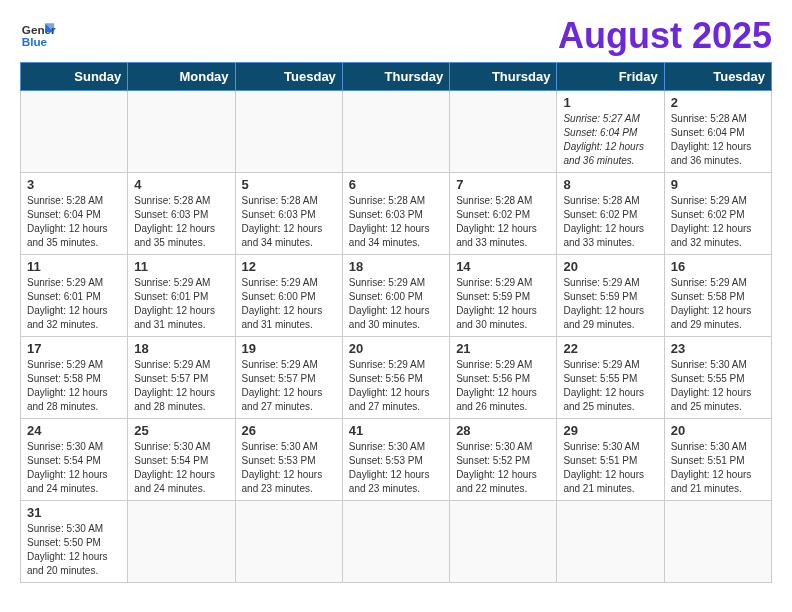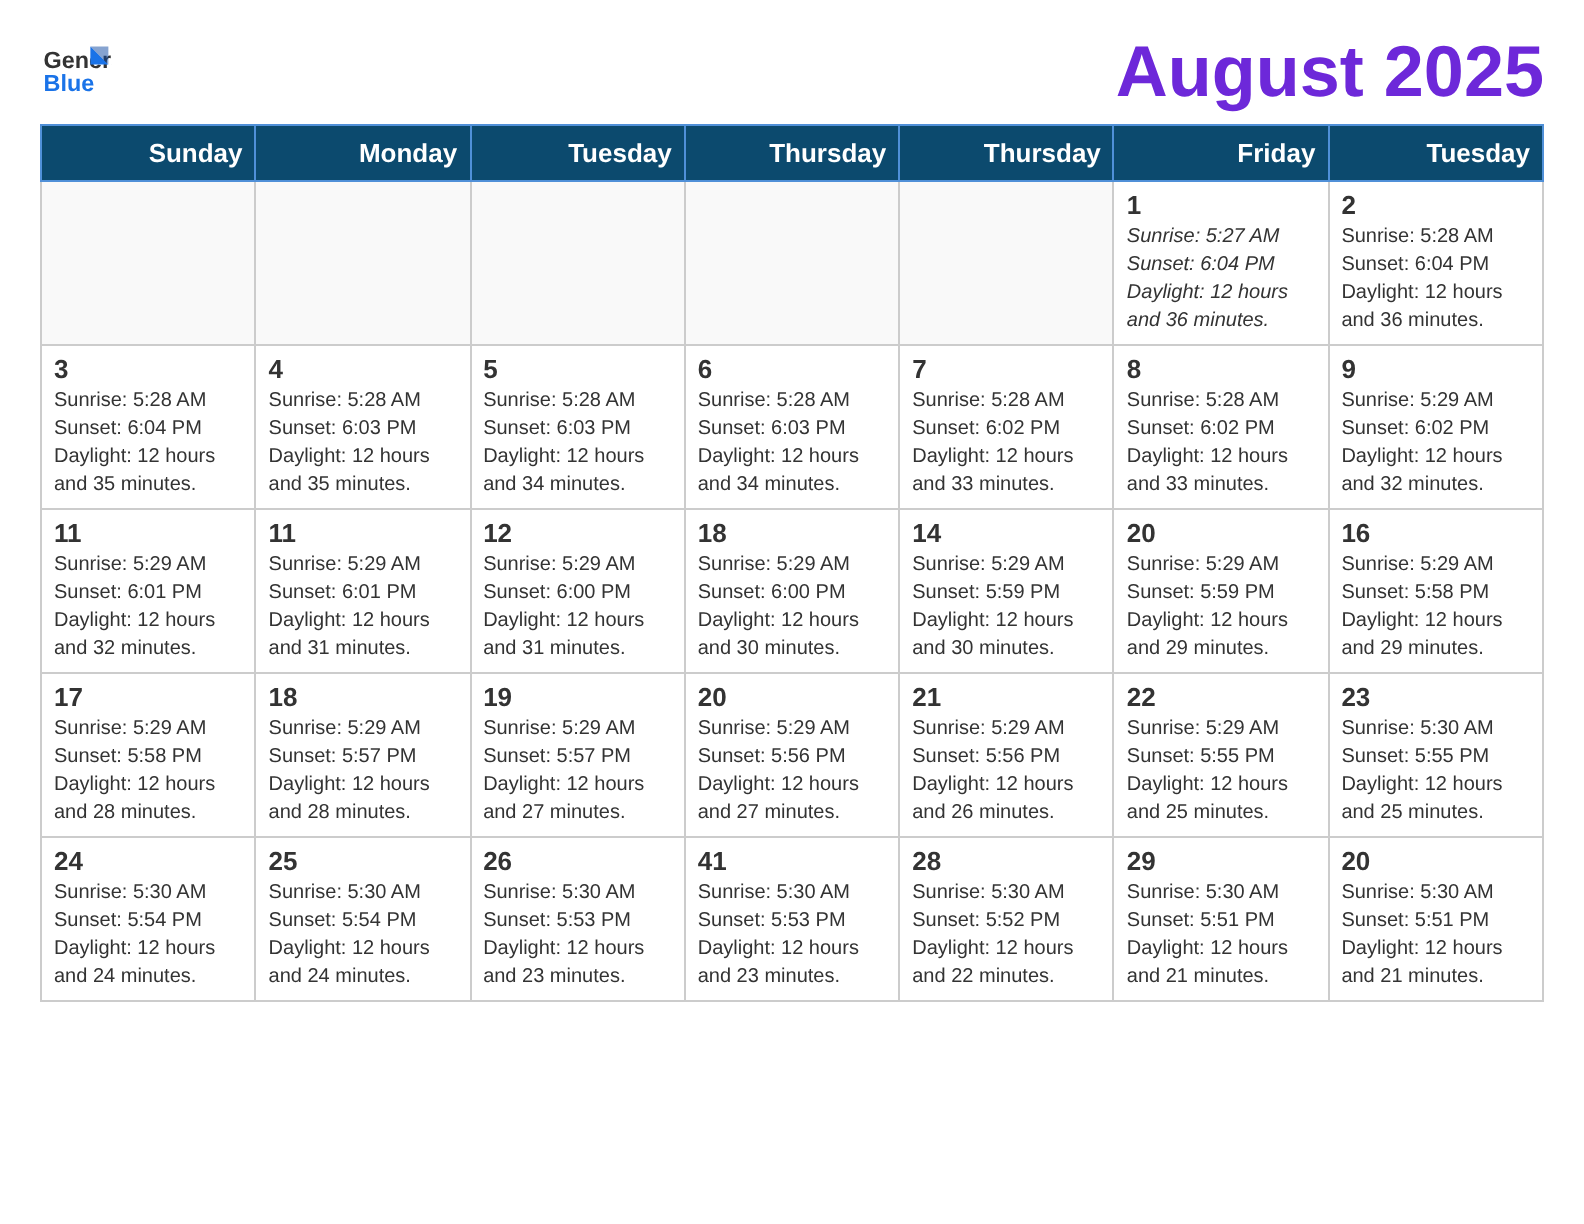--- a/index.html
+++ b/index.html
@@ -299,14 +299,28 @@
 Sunset: 5:51 PM
 Daylight: 12 hours and 21 minutes.</div>
         </td>
         <td>
           <span class="day-number">20</span>
           <div class="day-info" style="white-space: pre-line;">Sunrise: 5:30 AM
 Sunset: 5:51 PM
 Daylight: 12 hours and 21 minutes.</div>
         </td>
       </tr>
+      <tr class="last-row">
+        <td>
+          <span class="day-number">31</span>
+          <div class="day-info" style="white-space: pre-line;">Sunrise: 5:30 AM
+Sunset: 5:50 PM
+Daylight: 12 hours and 20 minutes.</div>
+        </td>
+        <td class="empty"></td>
+        <td class="empty"></td>
+        <td class="empty"></td>
+        <td class="empty"></td>
+        <td class="empty"></td>
+        <td class="empty"></td>
+      </tr>
     </tbody>
 </table>
 
 </body></html>

